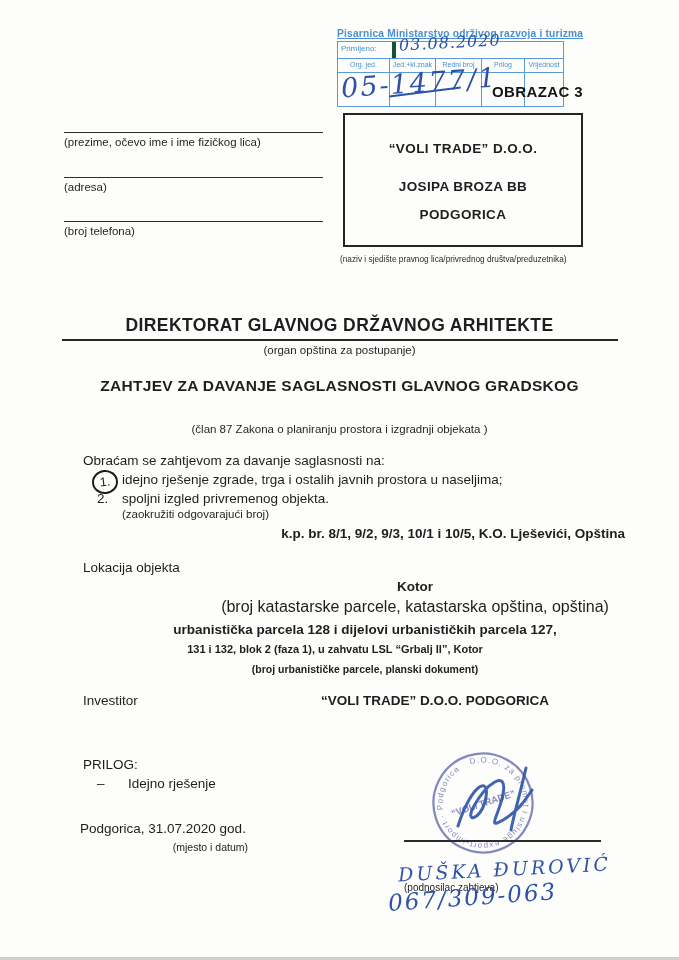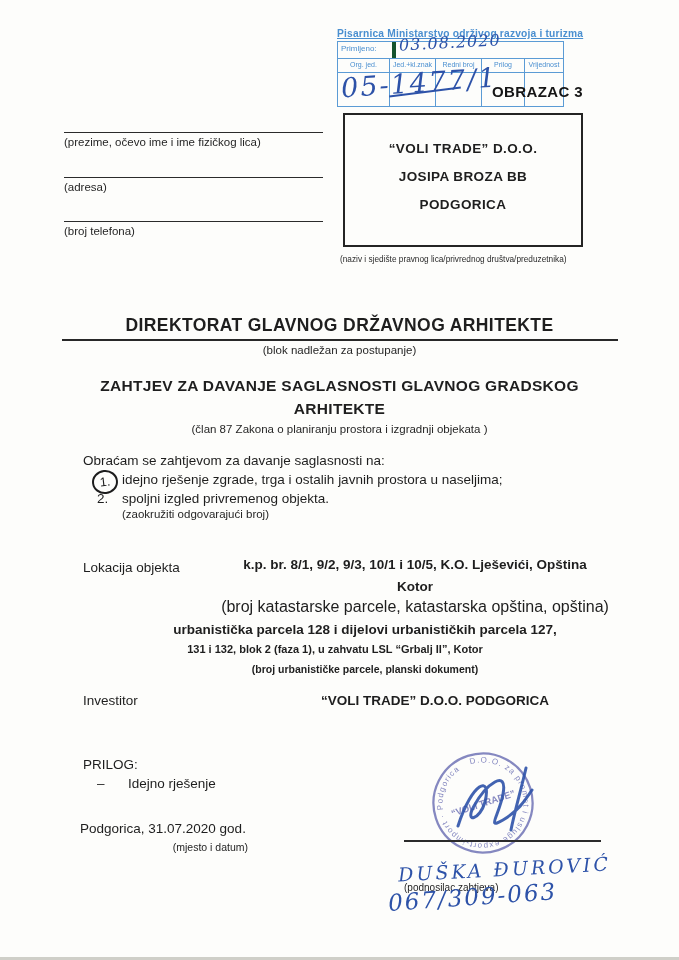--- a/index.html
+++ b/index.html
@@ -56,21 +56,21 @@
   .intro{left:83px; top:453px;}
   .circle-num{left:92px; top:470px; width:22px; height:20px; border:2px solid #1c1c1c; border-radius:50%;
     text-align:center; line-height:20px; font-size:12.5px; transform:rotate(-6deg);}
   .item1-text{left:122px; top:472px;}
   .item2-num{left:97px; top:491px;}
   .item2-text{left:122px; top:491px;}
   .consent-note{left:122px; top:508px;}
 
   
   .loc-label{left:83px; top:560px;}
-  .cad-l1{left:205px; top:557px; width:420px; text-align:center; font-weight:bold; font-size:13.5px;}
+  .cad-l1{left:205px; top:526px; width:420px; text-align:right; font-weight:bold; font-size:13.5px;}
   .cad-l2{left:205px; top:579px; width:420px; text-align:center; font-weight:bold; font-size:13.5px;}
   .cad-cap{left:205px; top:598px; width:420px; text-align:center; font-size:16px; white-space:nowrap;}
   .urb-l1{left:110px; top:622px; width:510px; text-align:center; font-weight:bold; font-size:13.5px;}
   .urb-l2{left:80px; top:643px; width:510px; text-align:center; font-weight:bold; font-size:11px;}
   .urb-cap{left:110px; top:663px; width:510px; text-align:center; font-size:10.5px;font-weight:bold;}
 
   
   .inv-label{left:83px; top:693px;}
   .inv-value{left:250px; top:693px; width:370px; text-align:center; font-weight:bold; font-size:13.5px;}
   .prilog-label{left:83px; top:757px; font-size:13.5px;}
@@ -124,31 +124,30 @@
 
   <div class="abs field-line" style="top:132px"></div>
   <div class="abs field-cap caption" style="top:136px">(prezime, očevo ime i ime fizičkog lica)</div>
   <div class="abs field-line" style="top:177px"></div>
   <div class="abs field-cap caption" style="top:181px">(adresa)</div>
   <div class="abs field-line" style="top:221px"></div>
   <div class="abs field-cap caption" style="top:225px">(broj telefona)</div>
 
   <div class="abs entity-box">
     <div class="entity-line" style="margin-top:26px">“VOLI TRADE” D.O.O.</div>
-    <div class="entity-line" style="margin-top:13px">JOSIPA BROZA BB</div>
+    <div class="entity-line" style="margin-top:23px">JOSIPA BROZA BB</div>
     <div class="entity-line" style="margin-top:13px">PODGORICA</div>
   </div>
   <div class="abs entity-caption">(naziv i sjedište pravnog lica/privrednog društva/preduzetnika)</div>
 
   <div class="abs authority-title">DIREKTORAT GLAVNOG DRŽAVNOG ARHITEKTE</div>
   <div class="abs authority-underline"></div>
-  <div class="abs authority-caption caption">(blok nadležan za postupanje)</div>
+  <div class="abs authority-caption caption">(organ opština za postupanje)</div>
 
   <div class="abs req-line1">ZAHTJEV ZA DAVANJE SAGLASNOSTI GLAVNOG GRADSKOG</div>
-  <div class="abs req-line2">ARHITEKTE</div>
   <div class="abs req-caption caption">(član 87 Zakona o planiranju prostora i izgradnji objekata )</div>
 
   <div class="abs intro body-text">Obraćam se zahtjevom za davanje saglasnosti na:</div>
   <div class="abs circle-num">1.</div>
   <div class="abs item1-text body-text">idejno rješenje zgrade, trga i ostalih javnih prostora u naseljima;</div>
   <div class="abs item2-num body-text">2.</div>
   <div class="abs item2-text body-text">spoljni izgled privremenog objekta.</div>
   <div class="abs consent-note caption">(zaokružiti odgovarajući broj)</div>
 
   <div class="abs loc-label body-text">Lokacija objekta</div>

